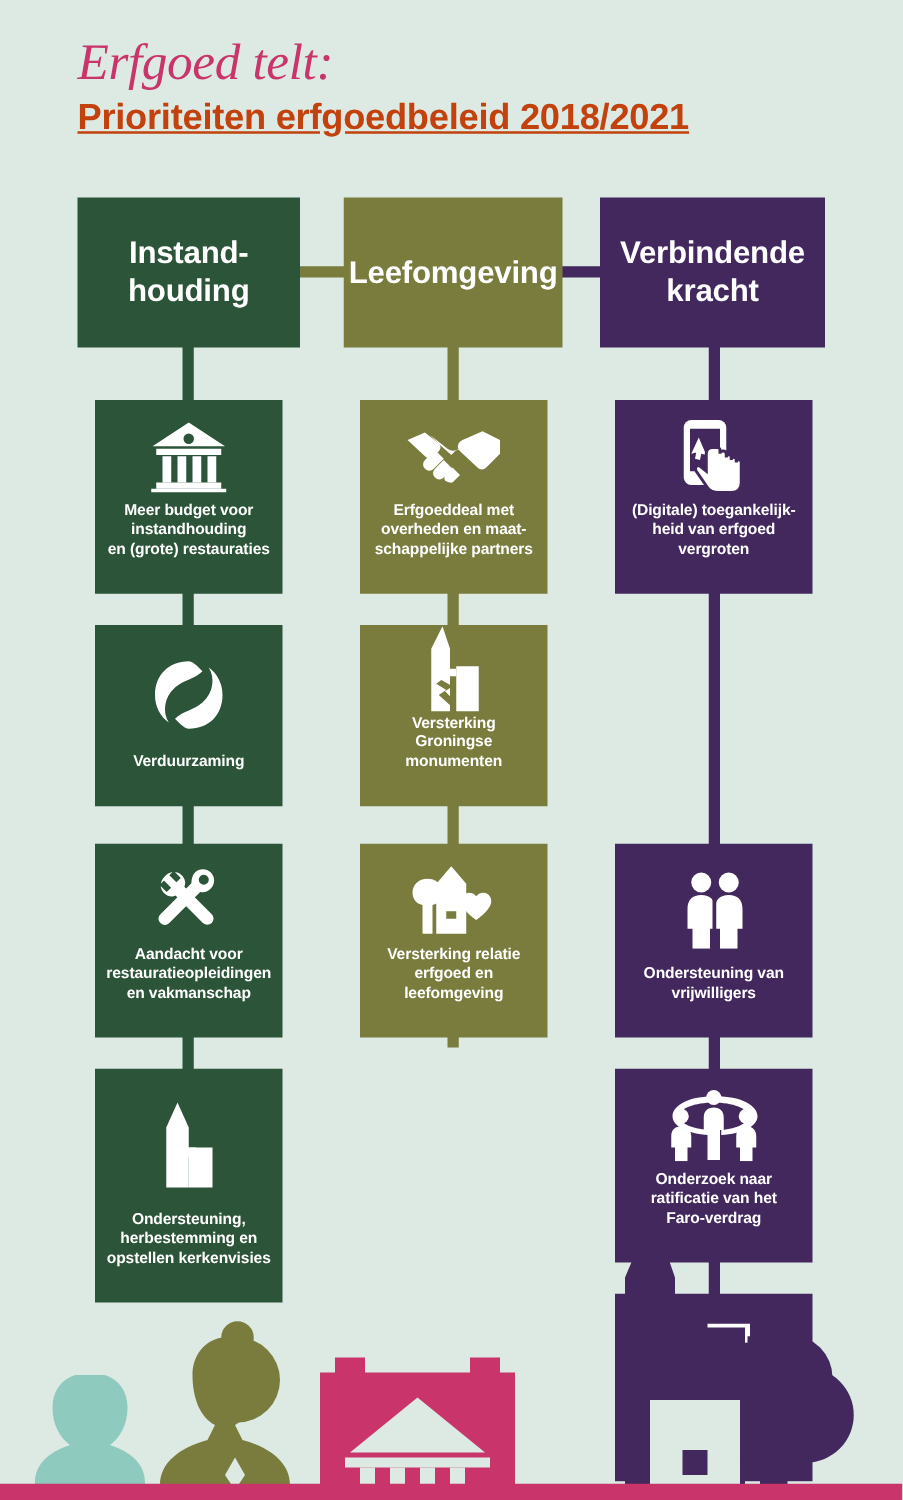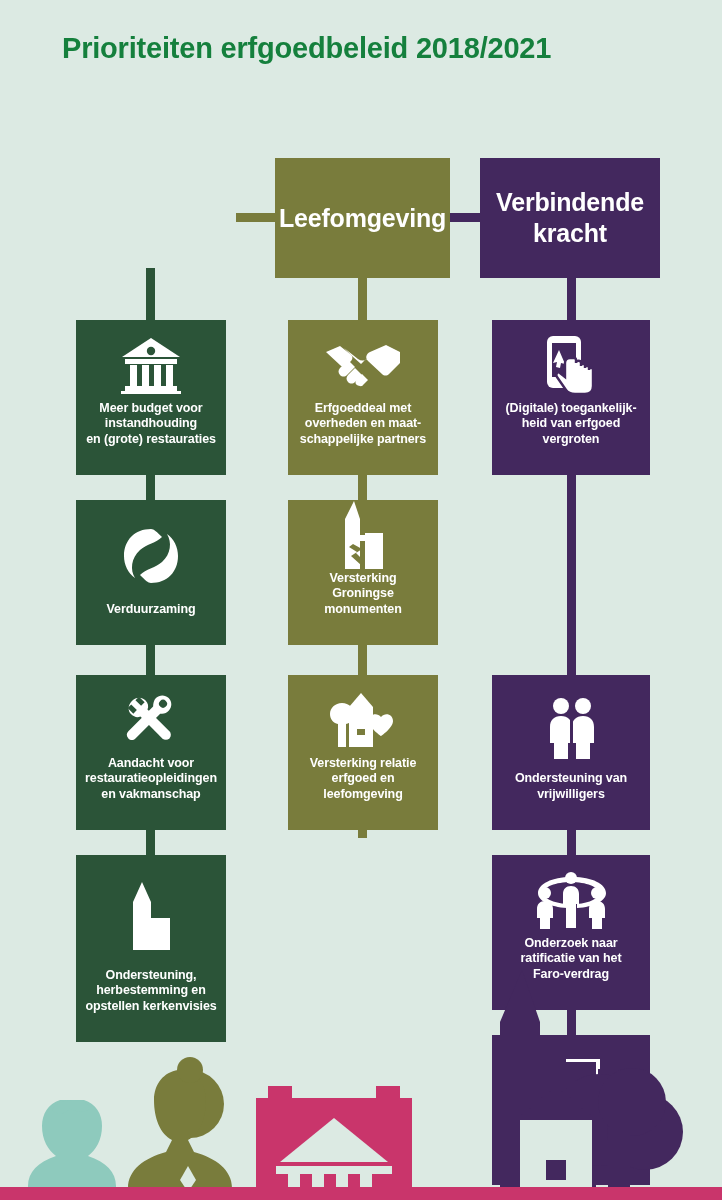--- a/index.html
+++ b/index.html
@@ -14,21 +14,21 @@
   
   .title-block{position:absolute;left:62px;top:26px;width:620px;}
   .title-line1{
     font-family:"Liberation Serif", serif;
     font-style:italic;font-weight:400;
     font-size:41px;line-height:46px;
     color:#c9356b;letter-spacing:-0.3px;
   }
   .title-line2{
     font-weight:700;font-size:29px;line-height:40px;
-    color:#15803d;letter-spacing:-0.2px;margin-top:2px;
+    color:#c2410c;letter-spacing:-0.2px;margin-top:2px;text-decoration:underline;
   }
 
   
   .conn{position:absolute;}
 
   
   .hdr{
     position:absolute;display:flex;align-items:center;justify-content:center;
     text-align:center;color:#ffffff;font-weight:700;
     font-size:25px;line-height:31px;letter-spacing:-0.2px;
@@ -60,30 +60,35 @@
 
   
   .bottom-art{position:absolute;left:0;bottom:0;width:722px;height:230px;}
 </style>
 </head>
 <body>
 
 <div class="stage">
 
   <div class="title-block">
+    <div class="title-line1">Erfgoed telt:</div>
     <div class="title-line2">Prioriteiten erfgoedbeleid 2018/2021</div>
   </div>
 
   <div class="conn" style="left:236px;top:213px;width:44px;height:9px;background:#797c3c;"></div>
   <div class="conn" style="left:446px;top:213px;width:40px;height:9px;background:#43285e;"></div>
 
   <div class="conn" style="left:146px;top:268px;width:9px;height:745px;background:#2b5438;"></div>
   <div class="conn" style="left:358px;top:268px;width:9px;height:570px;background:#797c3c;"></div>
   <div class="conn" style="left:567px;top:268px;width:9px;height:920px;background:#43285e;"></div>
 
+  <div class="hdr green" style="left:62px;top:158px;width:178px;height:120px;">
+    <span style="white-space:pre-line;">Instand-
+houding</span>
+  </div>
   <div class="hdr olive" style="left:275px;top:158px;width:175px;height:120px;">
     <span style="white-space:pre-line;">Leefomgeving</span>
   </div>
   <div class="hdr purple" style="left:480px;top:158px;width:180px;height:120px;">
     <span style="white-space:pre-line;">Verbindende
 kracht</span>
   </div>
 
   <div class="card green" style="left:76px;top:320px;width:150px;height:155px;">
     <div class="ico">

